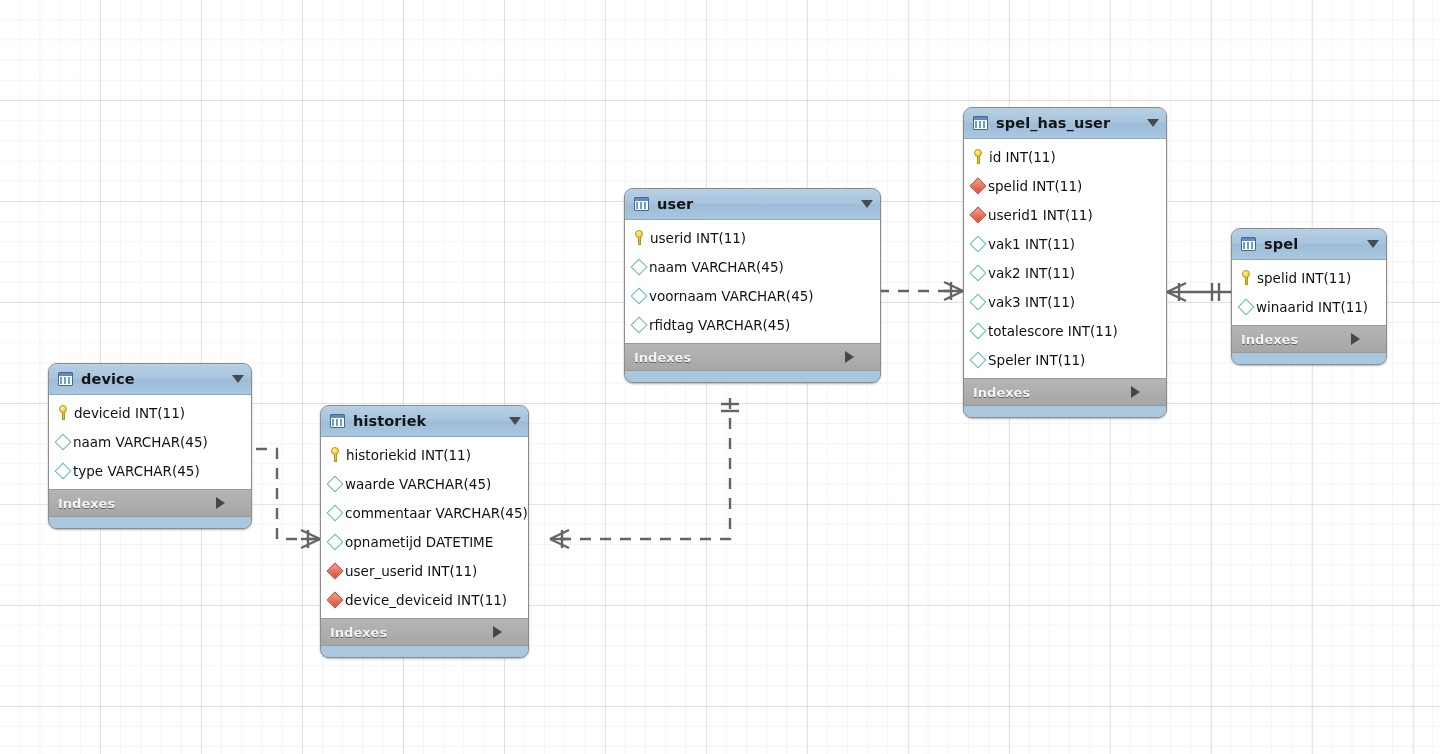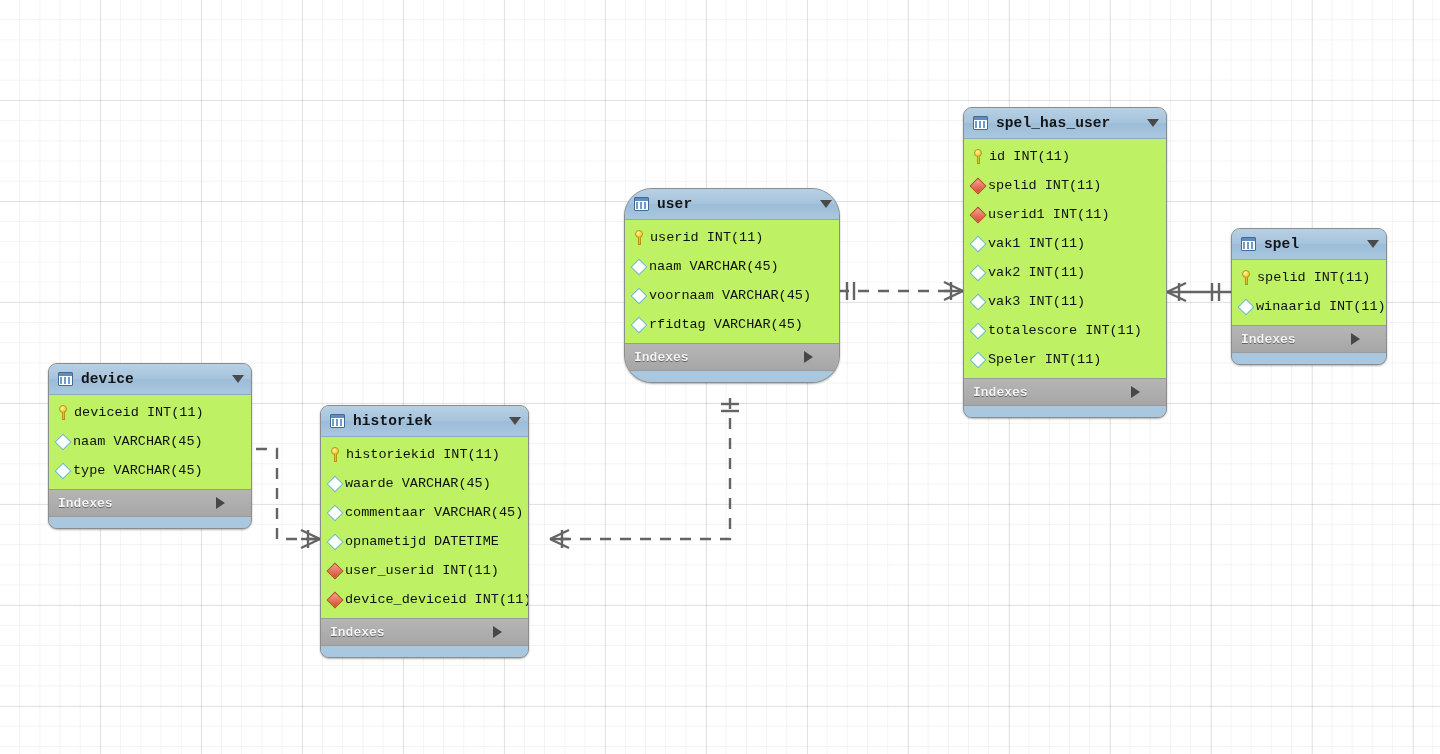--- a/index.html
+++ b/index.html
@@ -40,21 +40,20 @@
 
   
   .table-box {
     position: absolute;
     box-sizing: border-box;
     border: 1px solid #8c8c8c;
     border-radius: 9px;
     background: #a9c7df;
     box-shadow: 0 1px 2px rgba(0,0,0,0.30);
     overflow: hidden;
-    font-family: Liberation Mono, monospace;
   }
   .tbl-header {
     position: relative;
     height: 30px;
     display: flex;
     align-items: center;
     padding: 0 7px 0 9px;
     background: linear-gradient(to bottom, #b7d0e4 0%, #a7c4dd 48%, #9cbcd8 52%, #a9c7df 100%);
     border-bottom: 1px solid #8ca9c1;
   }
@@ -97,21 +96,21 @@
   }
   .caret-down {
     width: 0; height: 0;
     border-left: 6px solid transparent;
     border-right: 6px solid transparent;
     border-top: 8px solid #4a4a4a;
     flex: 0 0 auto;
     margin-left: 6px;
   }
   .tbl-cols {
-    background: #bef264;
+    background: #ffffff;
     border-bottom: 1px solid #9a9a9a;
     padding: 3px 12px 4px 0;
   }
   .col-row {
     height: 29px;
     display: flex;
     align-items: center;
     padding-left: 8px;
     white-space: nowrap;
   }
@@ -304,21 +303,21 @@
         <span class="col-name">device_deviceid INT(11)</span>
       </div>
     </div>
     <div class="idx-bar">
       <span class="idx-label">Indexes</span>
       <span class="caret-right"></span>
     </div>
     <div class="tbl-footer"></div>
   </div>
 
-  <div class="table-box" style="left:624px; top:188px; width:216px;border-radius:28px;">
+  <div class="table-box" style="left:624px; top:188px; width:257px;">
     <div class="tbl-header">
       <span class="tbl-icon"></span>
       <span class="tbl-title">user</span>
       <span class="caret-down"></span>
     </div>
     <div class="tbl-cols">
       <div class="col-row">
         <span class="ic-key"></span>
         <span class="col-name">userid INT(11)</span>
       </div>

